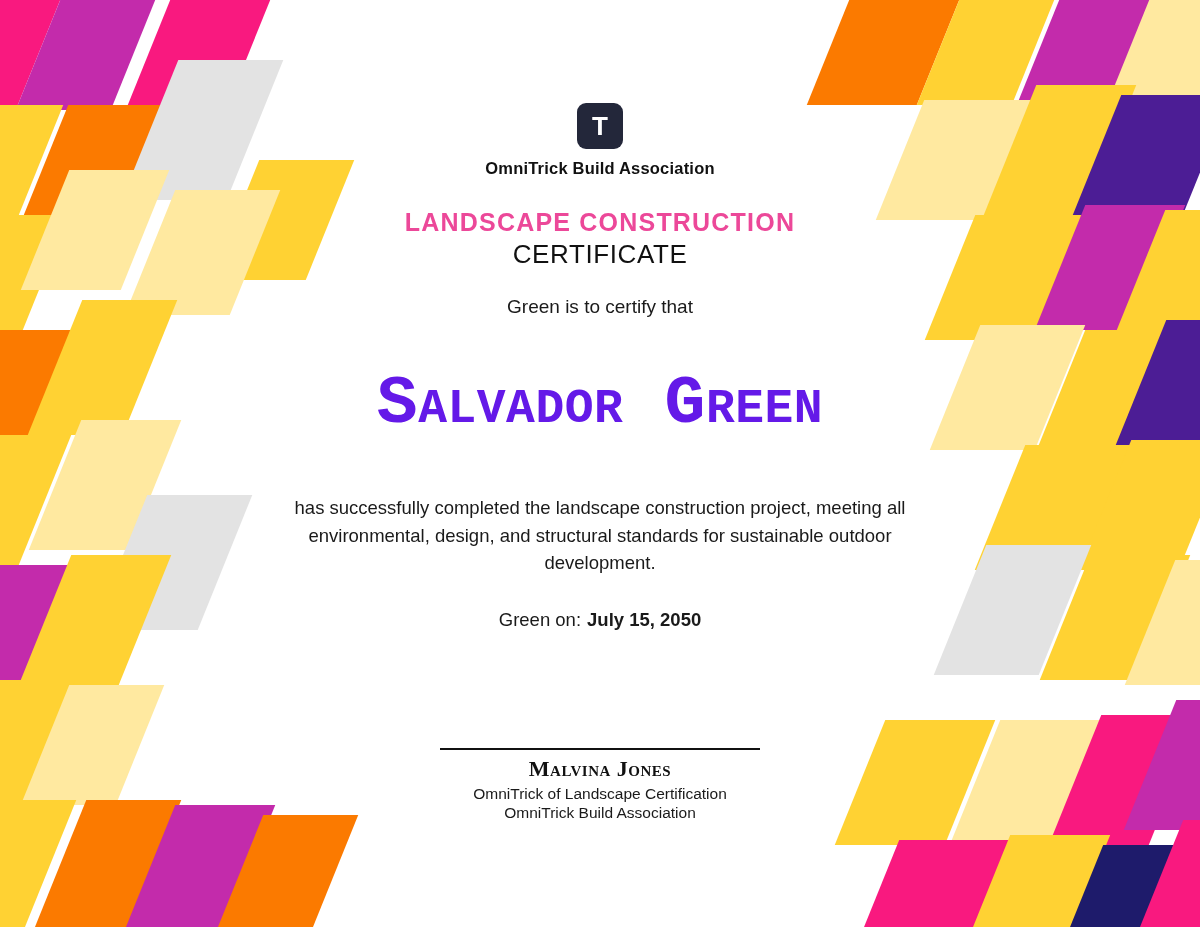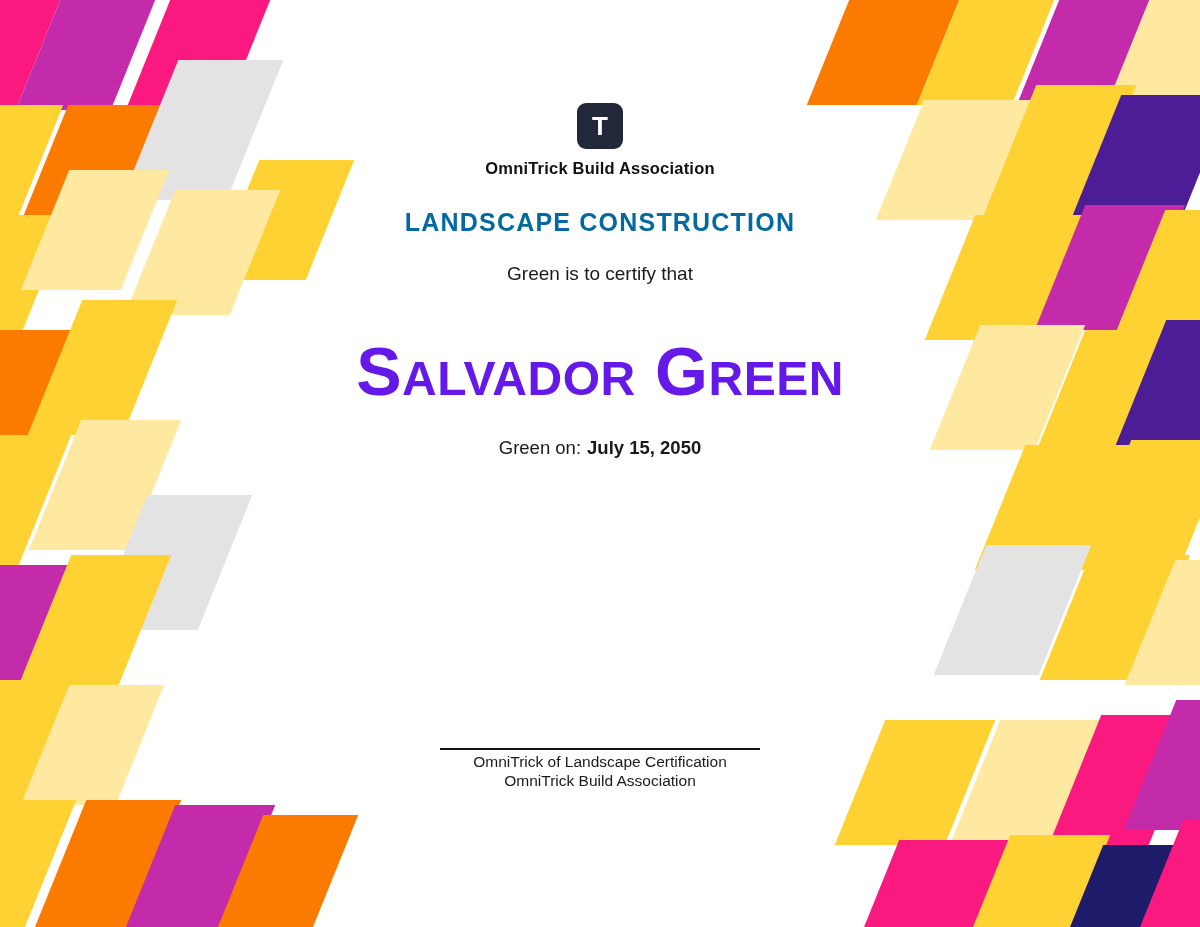--- a/index.html
+++ b/index.html
@@ -68,41 +68,41 @@
     font-weight: bold;
     color: #111111;
     letter-spacing: 0.2px;
   }
 
   .title-main {
     margin-top: 30px;
     font-size: 25px;
     font-weight: bold;
     letter-spacing: 1.2px;
-    color: #0369a1;
+    color: #ec4899;
     text-transform: uppercase;
   }
   .title-sub {
     margin-top: 2px;
     font-size: 26px;
     font-weight: normal;
     letter-spacing: 0.6px;
     color: #111111;
     text-transform: uppercase;
   }
 
   .certify-line {
     margin-top: 26px;
     font-size: 19px;
     color: #1a1a1a;
   }
 
   .recipient {
     margin-top: 52px;
-    font-family: Liberation Sans, sans-serif;
+    font-family: Liberation Mono, monospace;
     font-size: 68px;
     font-weight: bold;
     color: #6419e8;
     letter-spacing: 0.5px;
     font-variant: small-caps;
     text-transform: capitalize;
     line-height: 1;
   }
 
   .body-text {
@@ -218,31 +218,34 @@
     </div>
 
   <div class="content">
 
     <div class="logo-block">
       <div class="logo-mark">T</div>
       <div class="logo-name">OmniTrick Build Association</div>
     </div>
 
     <div class="title-main">LANDSCAPE CONSTRUCTION</div>
+    <div class="title-sub">CERTIFICATE</div>
 
     <div class="certify-line">Green is to certify that</div>
 
     <div class="recipient">Salvador Green</div>
 
+    <div class="body-text">has successfully completed the landscape construction project, meeting all environmental, design, and structural standards for sustainable outdoor development.</div>
 
     <div class="issued-row">
       <span>Green on:</span><span class="issued-date">July 15, 2050</span>
     </div>
 
   </div>
 
   <div class="signature-block">
     <div class="sig-line"></div>
+    <div class="sig-name">Malvina Jones</div>
     <div class="sig-role">OmniTrick of Landscape Certification</div>
     <div class="sig-org">OmniTrick Build Association</div>
   </div>
 
 </div>
 
 </body></html>

